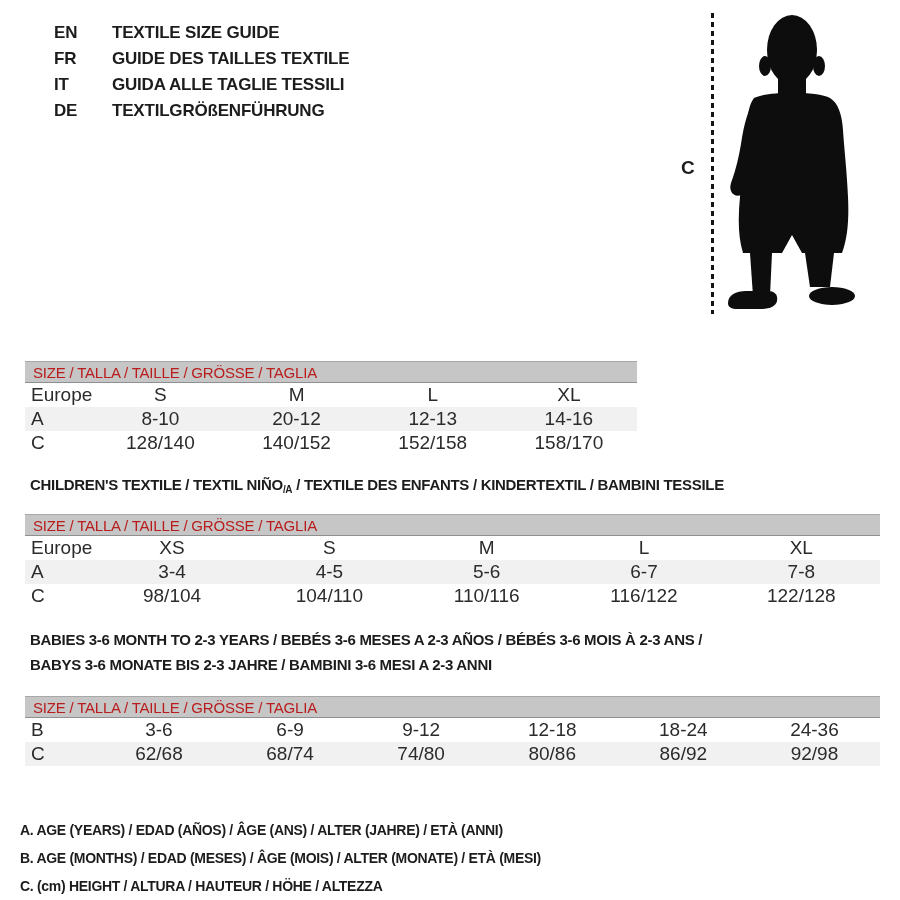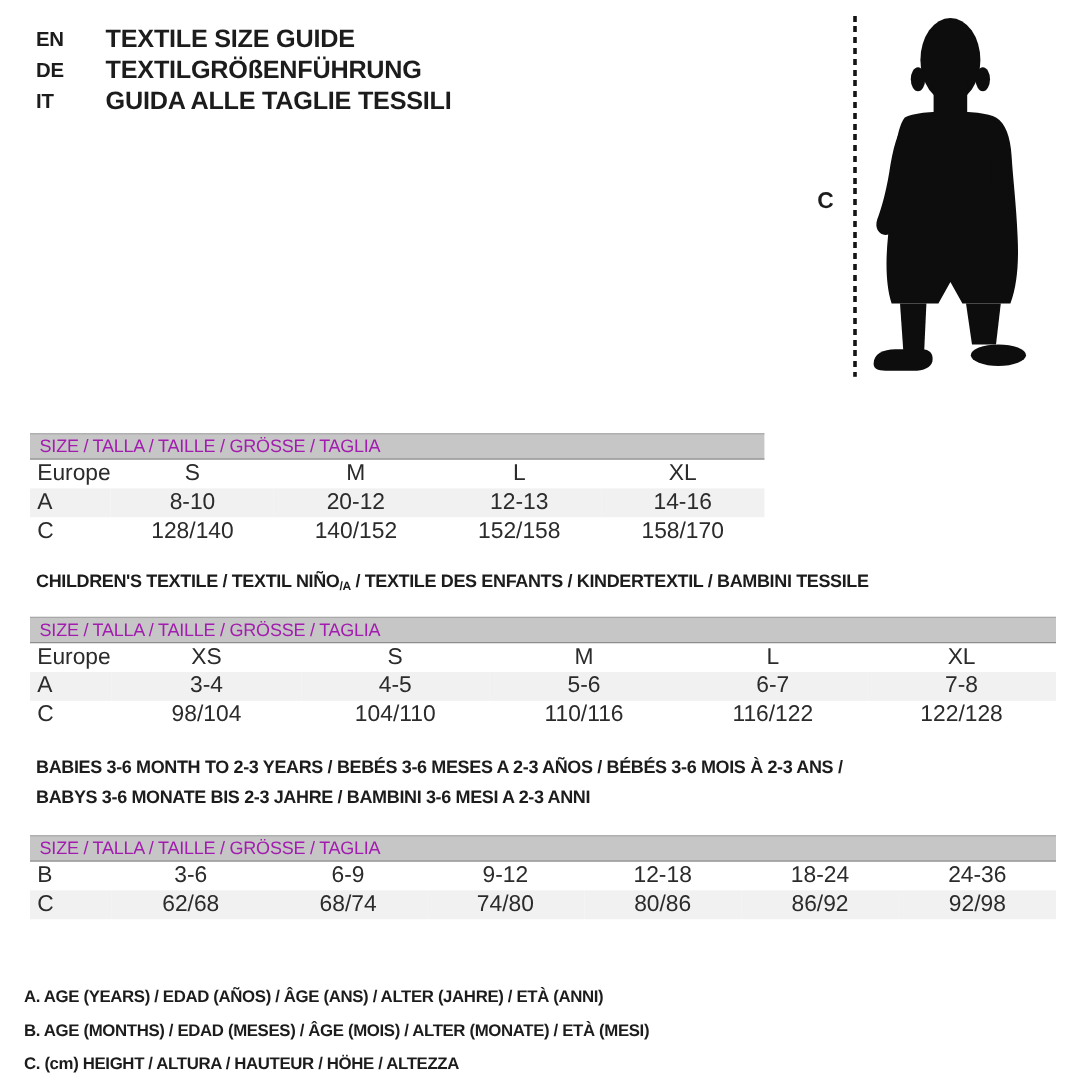--- a/index.html
+++ b/index.html
@@ -1,37 +1,37 @@
 <!DOCTYPE html>
 <html><head>
 <meta charset="utf-8">
 <style>
   html,body{margin:0;padding:0;background:#ffffff;}
   body{font-family:"Liberation Sans","DejaVu Sans",sans-serif;color:#1c1c1c;}
   #canvas{position:relative;width:900px;height:900px;background:#ffffff;overflow:hidden;}
 
   
   .lang-list{position:absolute;left:30px;top:20px;}
-  .lang-row{display:flex;height:26px;align-items:center;}
+  .lang-row{display:flex;height:26px;align-items:center;margin-left:24px;}
   .lang-code{width:58px;font-weight:bold;font-size:17px;letter-spacing:-0.2px;}
-  .lang-label{font-weight:bold;font-size:21px;letter-spacing:-0.2px;}
+  .lang-label{font-weight:bold;font-size:17px;letter-spacing:-0.2px;}
 
   
   .measure-line{position:absolute;left:711px;top:13px;width:3px;height:301px;
     background:repeating-linear-gradient(180deg,#141414 0 5px,transparent 5px 9px);}
   .measure-label{position:absolute;left:681px;top:157px;font-weight:bold;font-size:19px;}
   .baby-svg{position:absolute;left:726px;top:12px;width:132px;height:300px;}
 
   
   .section-title{position:absolute;left:30px;font-weight:bold;font-size:15px;letter-spacing:-0.3px;white-space:nowrap;}
   .sub-small{font-size:10px;vertical-align:-3px;}
 
   
   .table-wrap{position:absolute;}
-  .size-bar{height:22px;line-height:22px;background:#c6c6c6;color:#a21caf;
+  .size-bar{height:22px;line-height:22px;background:#c6c6c6;color:#b91c1c;
     font-size:15px;padding-left:8px;letter-spacing:-0.2px;
     border-top:1px solid #a8a8a8;border-bottom:1px solid #8f8f8f;box-sizing:border-box;}
   table.size-table{width:100%;border-collapse:collapse;table-layout:fixed;}
   table.size-table td{height:24px;font-size:19px;color:#2b2b2b;text-align:center;
     padding:0;vertical-align:middle;}
   table.size-table td.lbl{text-align:left;padding-left:6px;}
   tr.alt{background:#f1f1f1;}
 
   
   .notes{position:absolute;left:20px;top:796px;margin-top:20px;}
@@ -41,26 +41,30 @@
 <body>
 
 <div id="canvas">
 
   <div class="lang-list">
     <div class="lang-row">
       <span class="lang-code">EN</span>
       <span class="lang-label">TEXTILE SIZE GUIDE</span>
     </div>
     <div class="lang-row">
+      <span class="lang-code">FR</span>
+      <span class="lang-label">GUIDE DES TAILLES TEXTILE</span>
+    </div>
+    <div class="lang-row">
+      <span class="lang-code">IT</span>
+      <span class="lang-label">GUIDA ALLE TAGLIE TESSILI</span>
+    </div>
+    <div class="lang-row">
       <span class="lang-code">DE</span>
       <span class="lang-label">TEXTILGRÖßENFÜHRUNG</span>
-    </div>
-    <div class="lang-row">
-      <span class="lang-code">IT</span>
-      <span class="lang-label">GUIDA ALLE TAGLIE TESSILI</span>
     </div>
   </div>
 
   <div class="measure-line"></div>
   <div class="measure-label">C</div>
   <svg class="baby-svg" viewBox="0 0 132 300" xmlns="http://www.w3.org/2000/svg">
     <g fill="#0d0d0d">
       <ellipse cx="66" cy="38" rx="25" ry="35"></ellipse>
       <ellipse cx="39" cy="54" rx="6" ry="10"></ellipse>
       <ellipse cx="93" cy="54" rx="6" ry="10"></ellipse>

